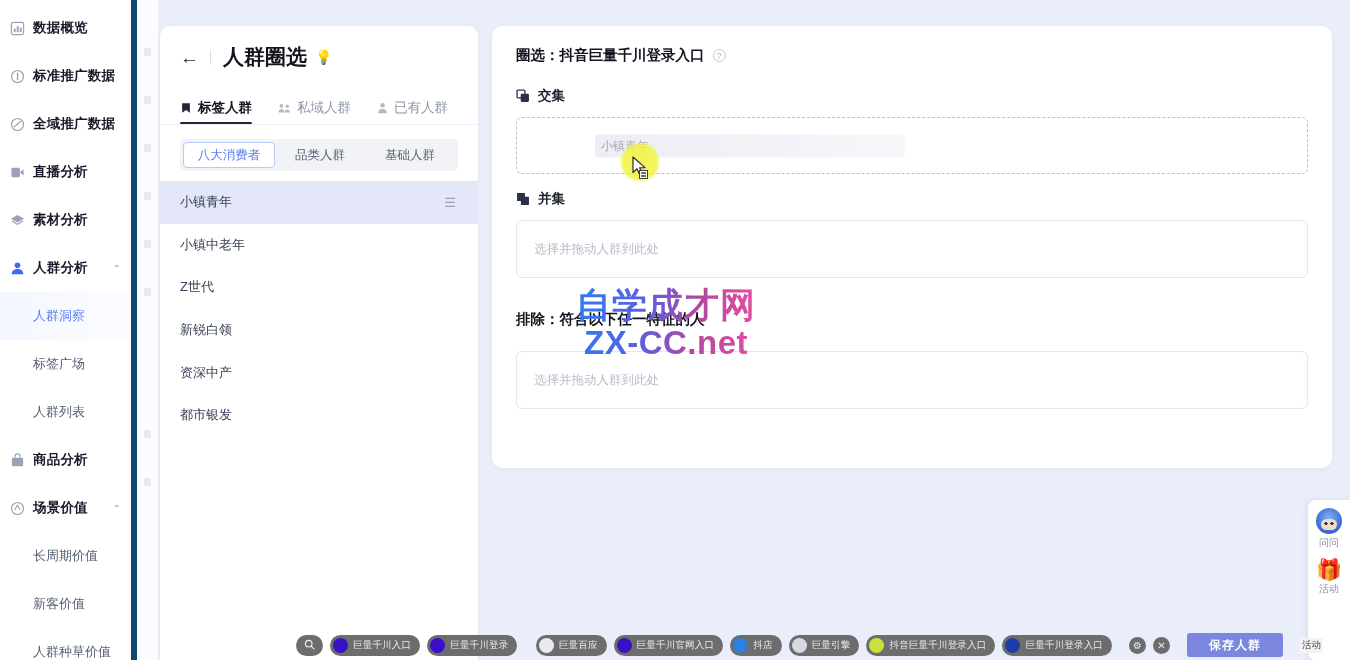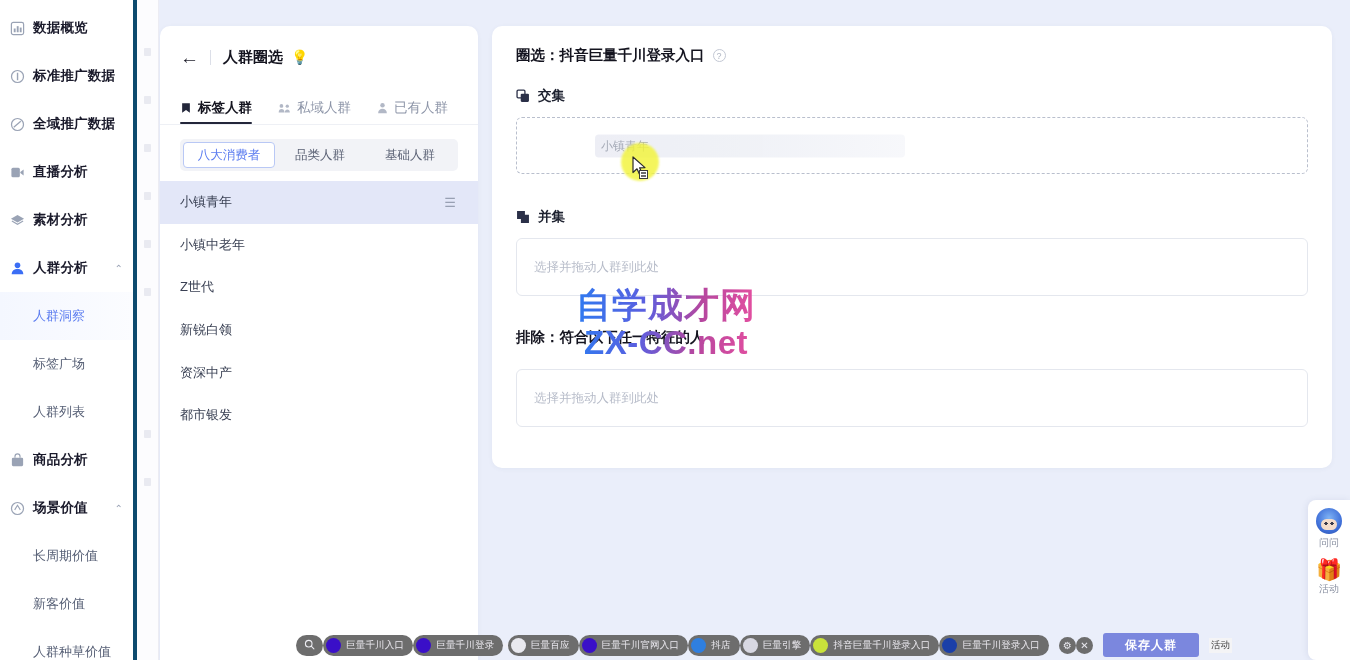--- a/index.html
+++ b/index.html
@@ -14,21 +14,21 @@
     width: 1350px; height: 660px;
     background: #eaeefa;
     overflow: hidden;
   }
 
   
   #sidebar {
     position: absolute; left: 0; top: 0;
     width: 137px; height: 660px;
     background: #ffffff;
-    border-right: 4px solid #0c4a6e;
+    border-right: 6px solid #0c4a6e;
     padding-top: 4px;
     overflow: hidden;
     z-index: 6;
   }
   .nav-group {
     display: flex; align-items: center;
     height: 48px;
     padding-left: 8px;
     position: relative;
     cursor: pointer;
@@ -103,21 +103,21 @@
     font-size: 19px; color: #1c1c28;
     cursor: pointer; line-height: 1;
     margin-right: 11px;
   }
   .mp-sep {
     width: 1px; height: 15px;
     background: #dcdfe8;
     margin-right: 12px;
   }
   .mp-title {
-    font-size: 15px; font-weight: bold; color: #14141f;
+    font-size: 21px; font-weight: bold; color: #14141f;
   }
   .mp-bulb { margin-left: 8px; font-size: 14px; }
 
   .mp-tabs {
     display: flex; align-items: flex-end;
     padding: 0 20px;
     height: 36px;
     gap: 26px;
   }
   .mp-tab {
@@ -212,21 +212,21 @@
     color: #aeb4c2; font-size: 9px;
     display: flex; align-items: center; justify-content: center;
     font-weight: normal;
     cursor: pointer;
   }
   .sec-label {
     display: flex; align-items: center;
     gap: 8px;
     font-size: 13.5px; font-weight: bold;
     color: #1e2230;
-    margin-top: 34px;
+    margin-top: 16px;
   }
   .sec-label .si { display: flex; align-items: center; color: #2b3048; }
 
   .drop-zone {
     margin-top: 12px;
     height: 58px;
     border: 1px dashed #d6dae4;
     border-radius: 6px;
     display: flex; align-items: center;
     padding: 0 17px;
@@ -356,20 +356,21 @@
   .gift-ico { font-size: 21px; line-height: 1; }
 
   
   #taskbar {
     position: absolute;
     left: 0; bottom: 0;
     width: 1350px; height: 30px;
     z-index: 30;
     display: flex; align-items: center;
     padding-left: 296px;
+    gap: 7px;
   }
   .tb-pill {
     height: 21px;
     background: #6d6d6d;
     border-radius: 11px;
     display: flex; align-items: center;
     padding: 0 9px 0 3px;
     gap: 5px;
     cursor: pointer;
   }

